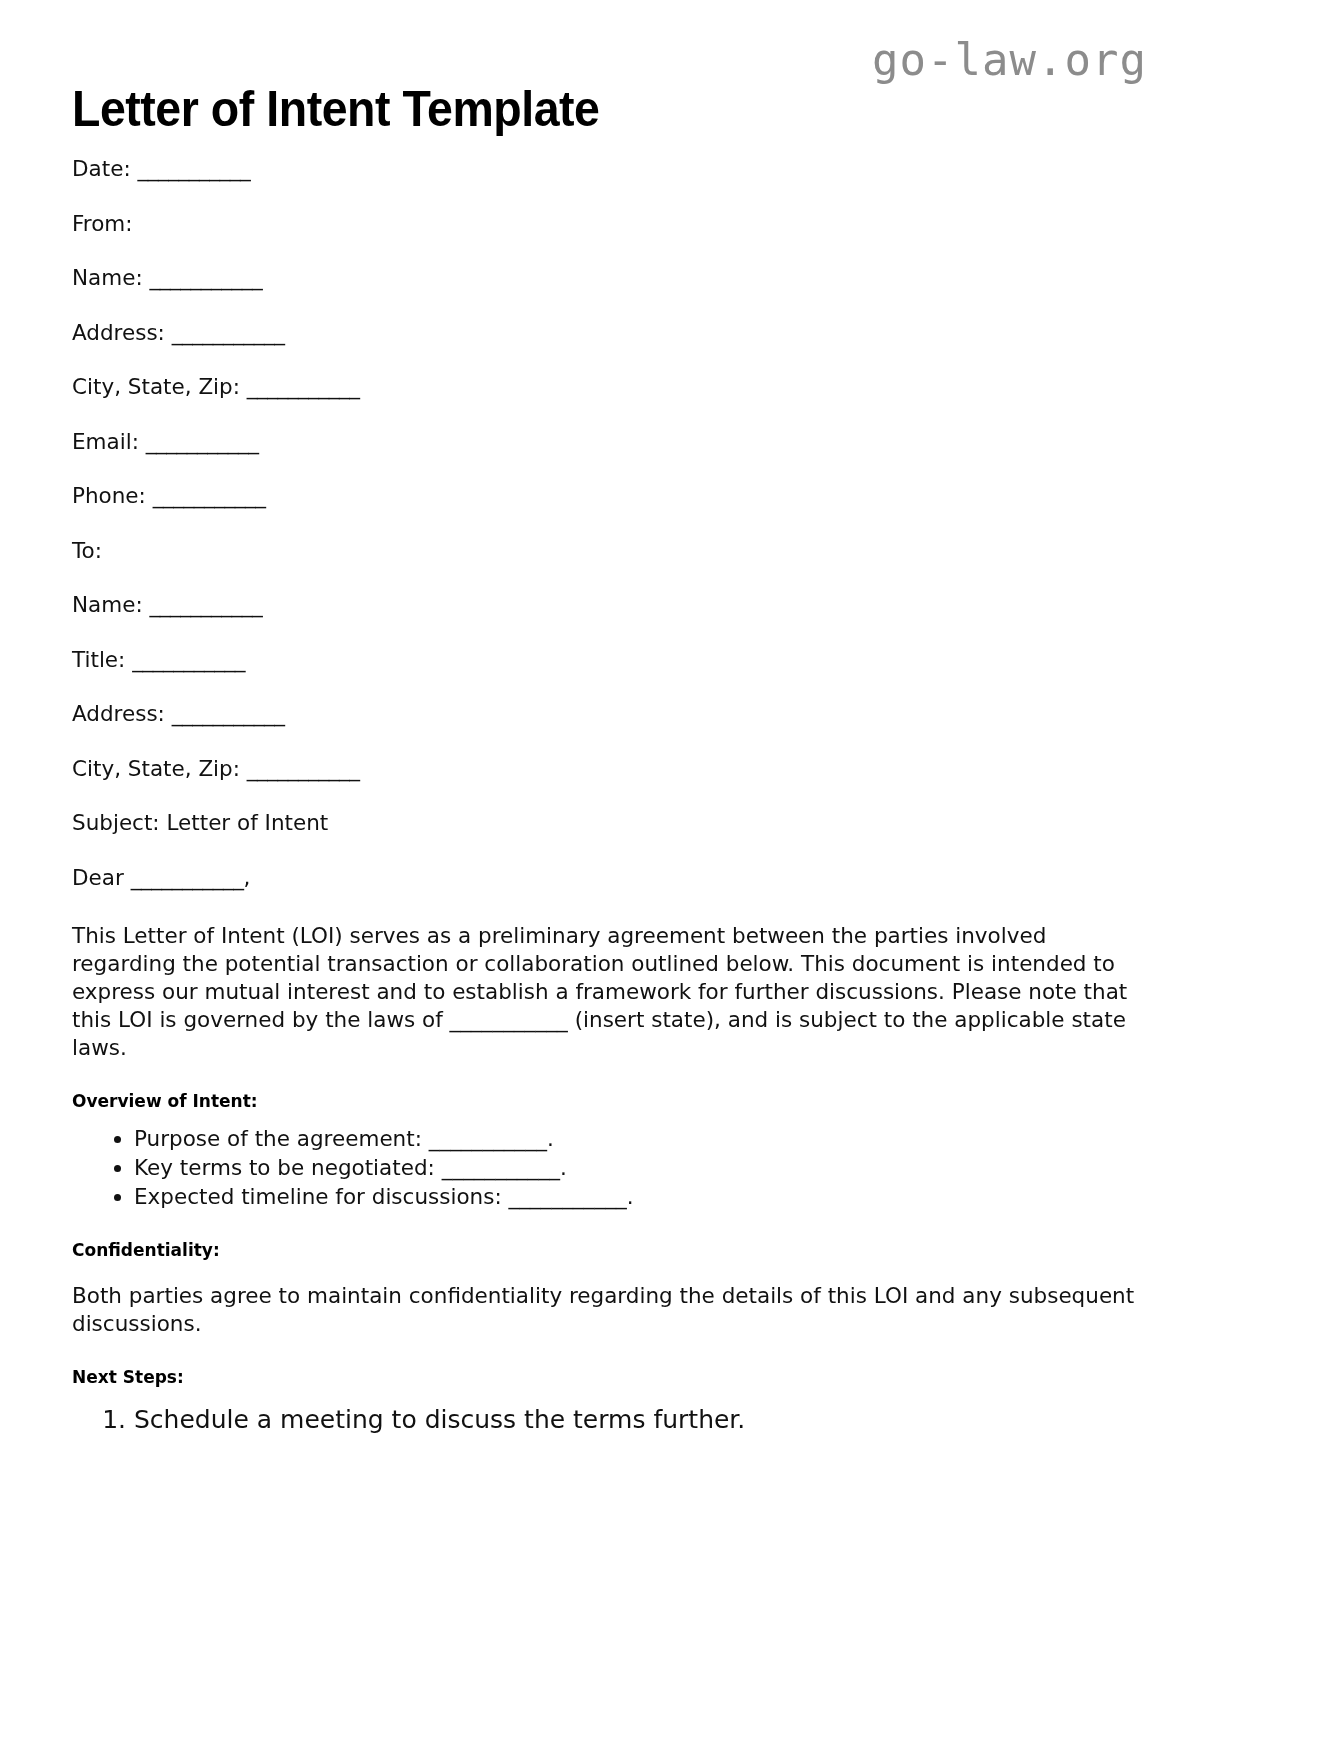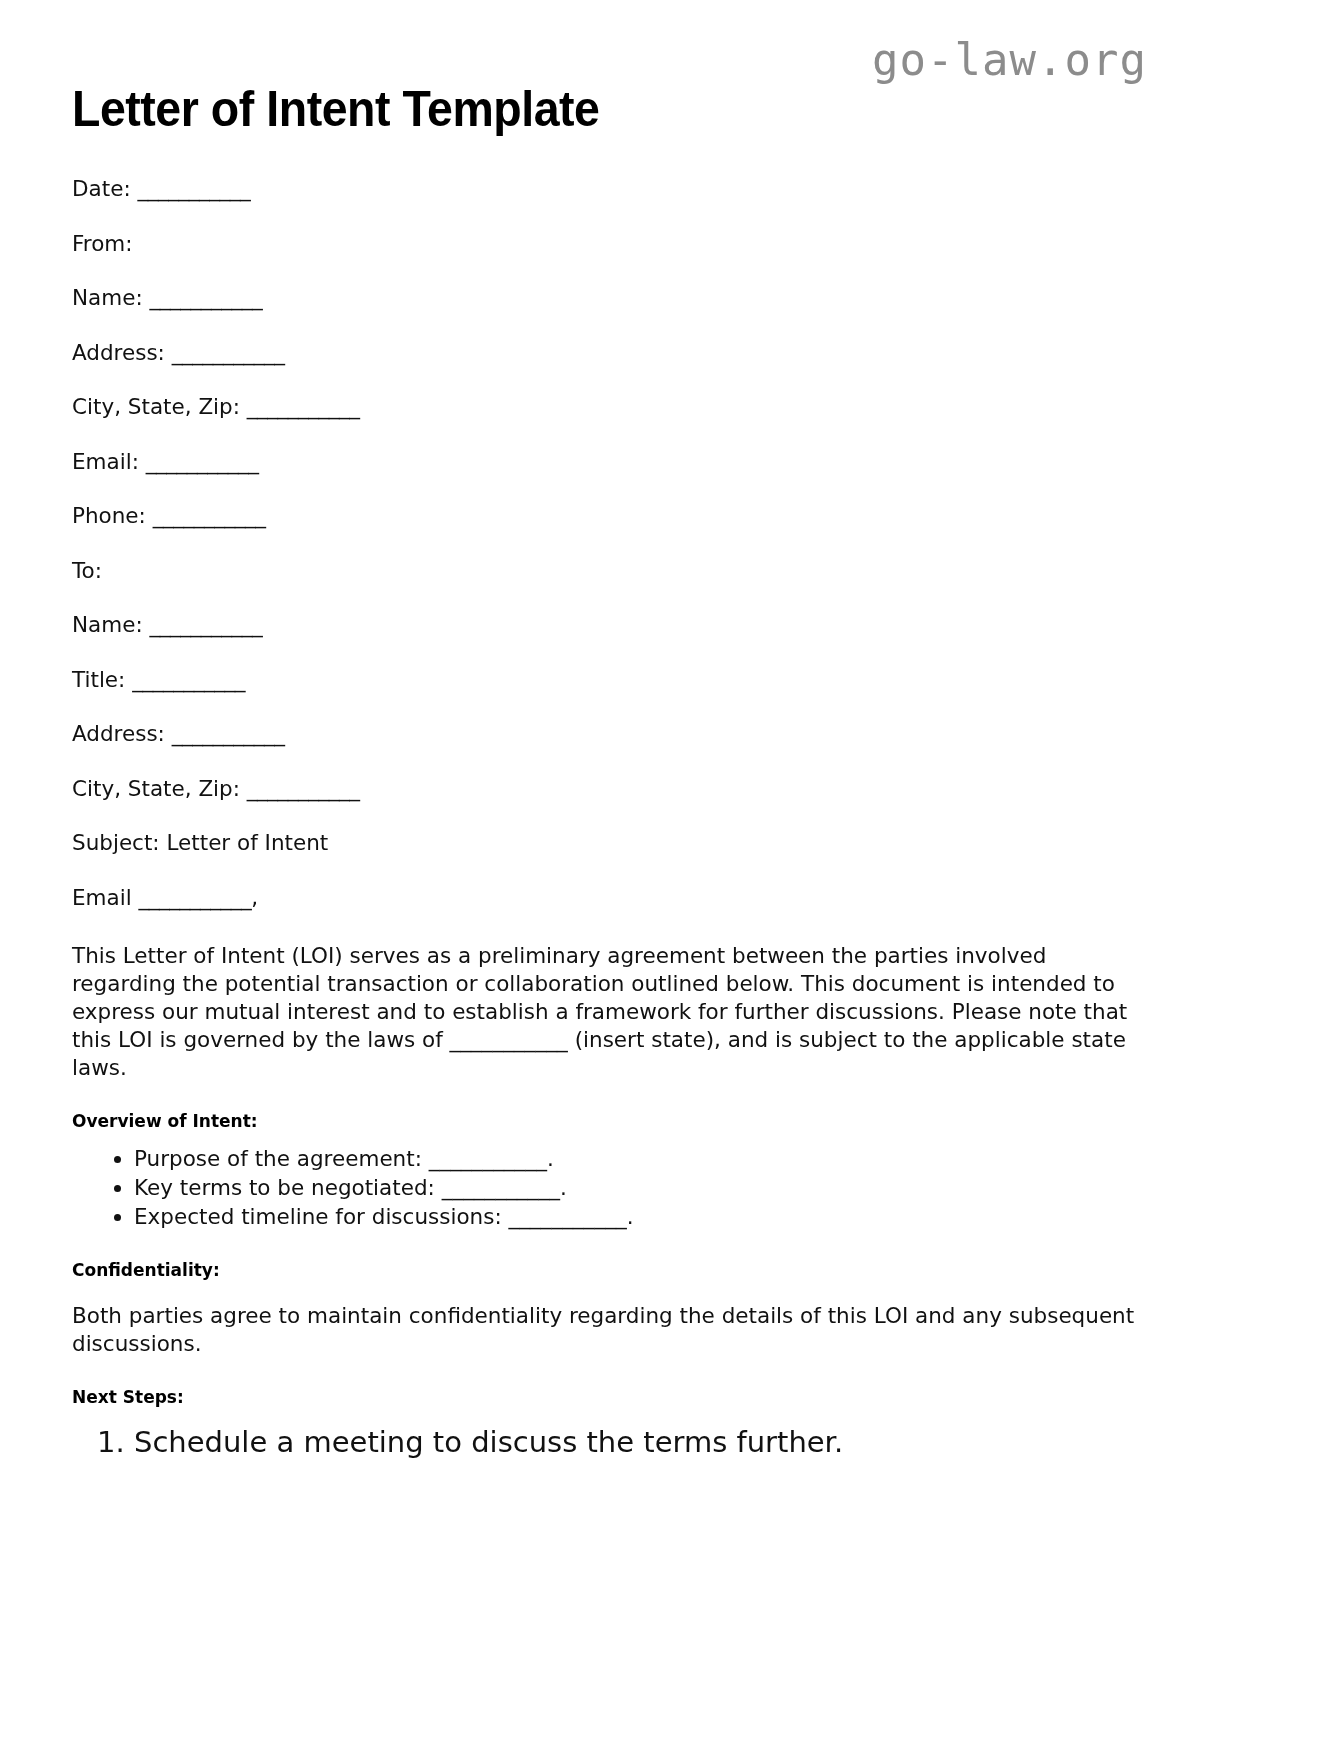--- a/index.html
+++ b/index.html
@@ -55,21 +55,21 @@
     list-style: none;
   }
 
   .field-row {
     font-size: 21.5px;
     line-height: 1.0;
     margin-top: 33px;
     color: #111111;
     white-space: pre;
   }
-  .field-row.first { margin-top: 42px; }
+  .field-row.first { margin-top: 22px; }
 
   .blank {
     letter-spacing: -0.5px;
   }
 
   .body-para {
     margin: 0;
     margin-top: 34px;
     font-size: 21.5px;
     line-height: 1.30;
@@ -98,21 +98,21 @@
     color: #111111;
     white-space: pre;
   }
 
   ol.numbered {
     margin: 16px 0 0 0;
     padding-left: 62px;
     list-style: decimal;
   }
   ol.numbered li {
-    font-size: 29px;
+    font-size: 25px;
     line-height: 1.35;
     color: #111111;
     margin-top: 11px;
   }
 
   .para-block {
     margin-top: 22px;
   }
 </style>
 </head>
@@ -131,21 +131,21 @@
     <div class="field-row"><span>Address: </span><span class="blank">___________</span></div>
     <div class="field-row"><span>City, State, Zip: </span><span class="blank">___________</span></div>
     <div class="field-row"><span>Email: </span><span class="blank">___________</span></div>
     <div class="field-row"><span>Phone: </span><span class="blank">___________</span></div>
     <div class="field-row"><span>To:</span><span class="blank"></span></div>
     <div class="field-row"><span>Name: </span><span class="blank">___________</span></div>
     <div class="field-row"><span>Title: </span><span class="blank">___________</span></div>
     <div class="field-row"><span>Address: </span><span class="blank">___________</span></div>
     <div class="field-row"><span>City, State, Zip: </span><span class="blank">___________</span></div>
     <div class="field-row"><span>Subject: Letter of Intent</span><span class="blank"></span></div>
-    <div class="field-row"><span>Email </span><span class="blank">___________,</span></div>
+    <div class="field-row"><span>Dear </span><span class="blank">___________,</span></div>
   </div>
 
   <p class="body-para">This Letter of Intent (LOI) serves as a preliminary agreement between the parties involved regarding the potential transaction or collaboration outlined below. This document is intended to express our mutual interest and to establish a framework for further discussions. Please note that this LOI is governed by the laws of ___________ (insert state), and is subject to the applicable state laws.</p>
 
   <h2 class="section-heading">Overview of Intent:</h2>
 
   <ul class="bullets">
     <li>Purpose of the agreement: ___________.</li>
     <li>Key terms to be negotiated: ___________.</li>
     <li>Expected timeline for discussions: ___________.</li>

